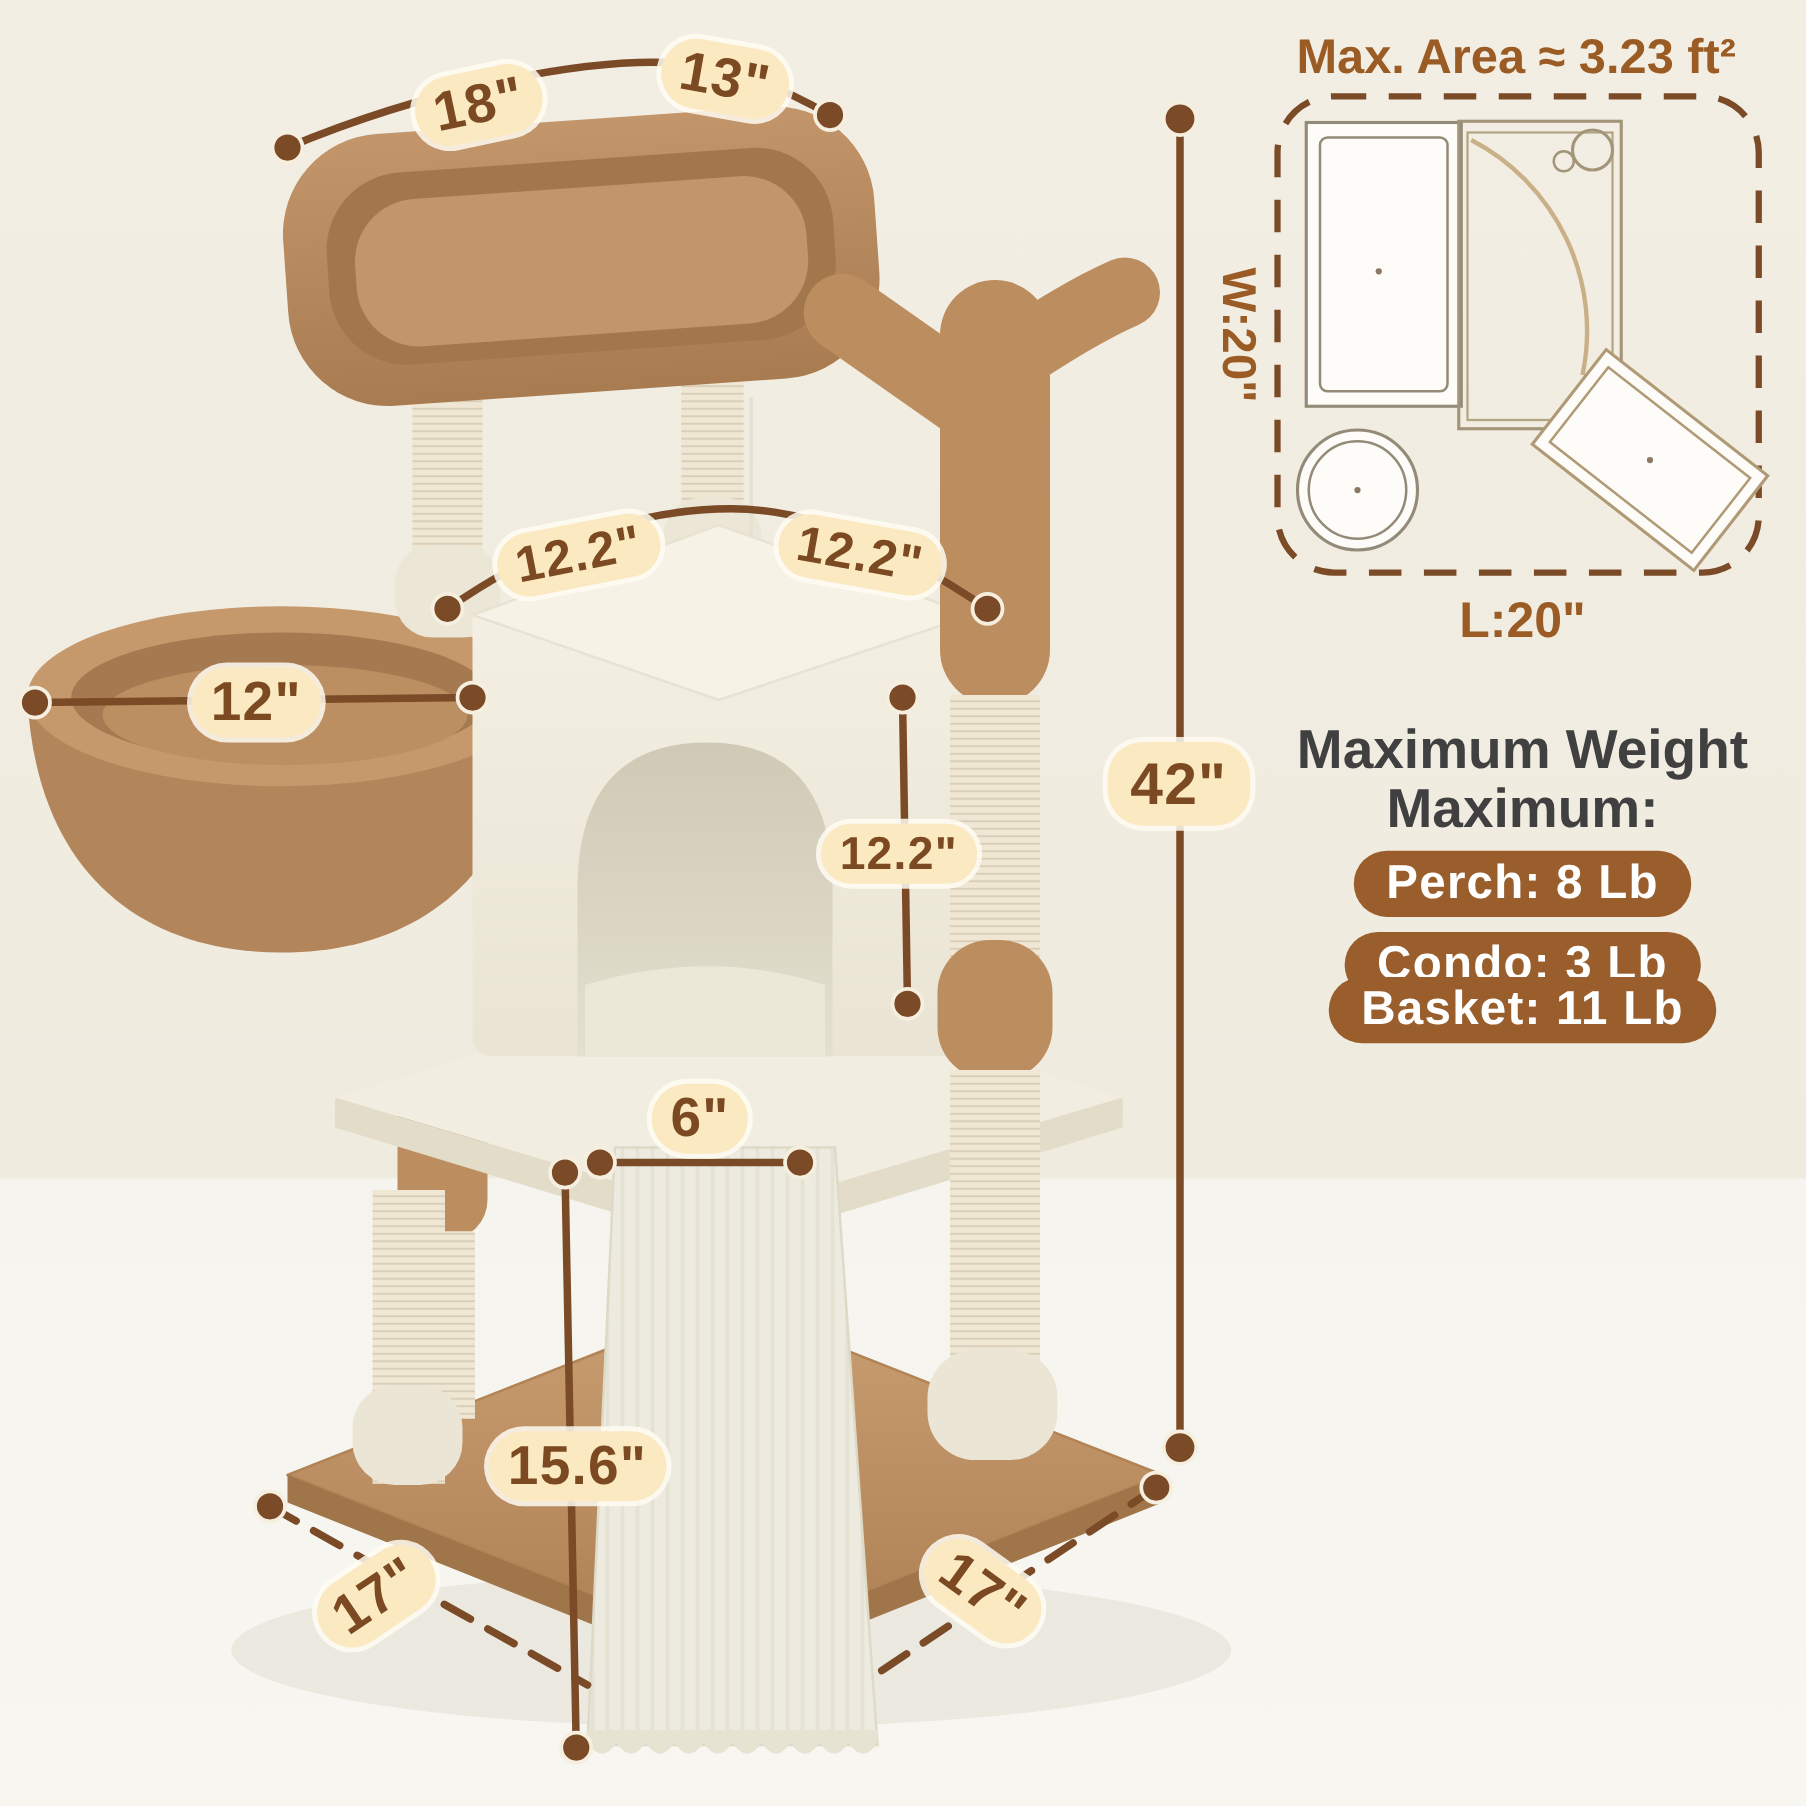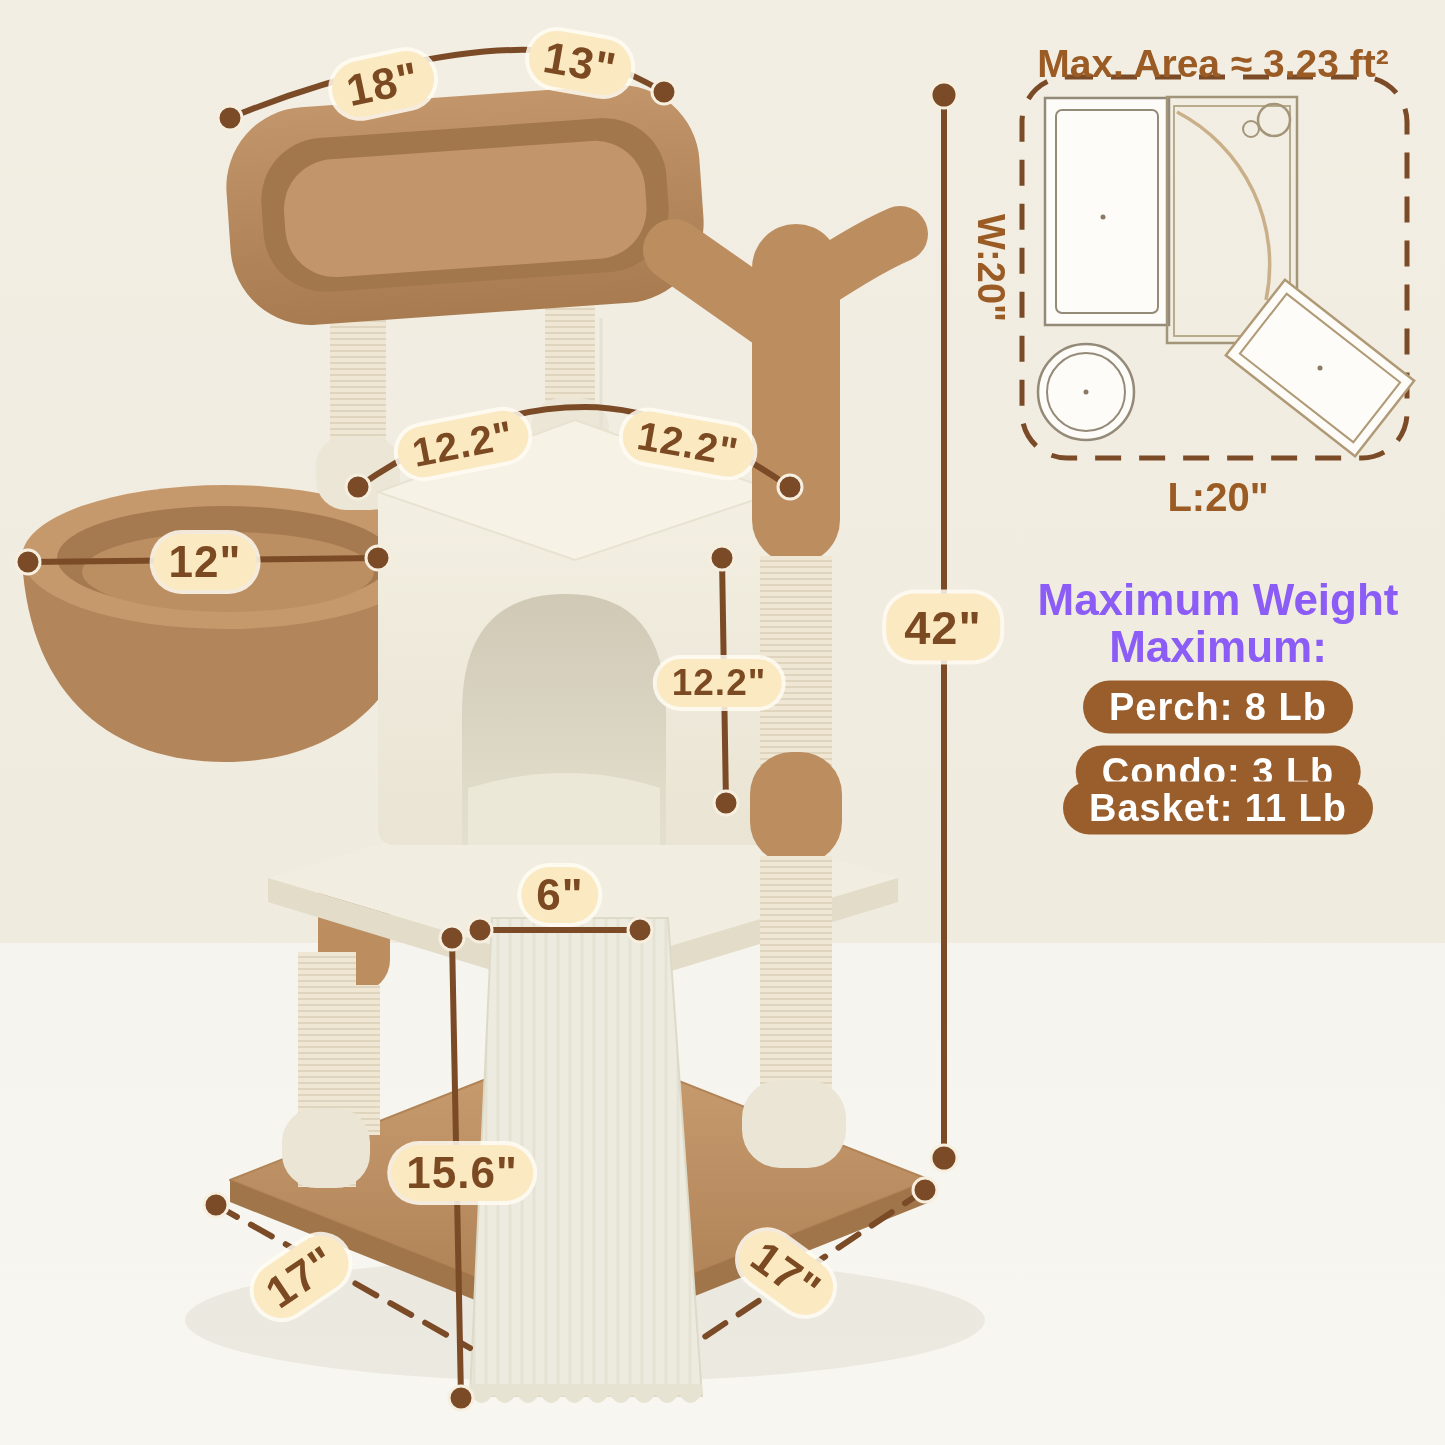--- a/index.html
+++ b/index.html
@@ -15,21 +15,21 @@
         padding:3px 15px;border-radius:28px;white-space:nowrap;
         box-shadow:0 0 0 4px rgba(255,252,242,0.85);
         font-size:40px;letter-spacing:1px;z-index:5;}
   .fp-title{position:absolute;transform:translate(-50%,-50%);
         color:#9a5b24;font-weight:bold;font-size:39px;white-space:nowrap;z-index:4;}
   .fp-w{position:absolute;transform:translate(-50%,-50%) rotate(90deg);
         color:#9a5b24;font-weight:bold;font-size:38px;white-space:nowrap;z-index:4;}
   .fp-l{position:absolute;transform:translate(-50%,-50%);
         color:#9a5b24;font-weight:bold;font-size:40px;white-space:nowrap;z-index:4;}
   .wc-heading{position:absolute;transform:translate(-50%,-50%);text-align:center;
-        color:#8b5cf6;font-weight:bold;font-size:44px;line-height:1.06;
+        color:#404040;font-weight:bold;font-size:44px;line-height:1.06;
         white-space:nowrap;z-index:4;}
   .badge{position:absolute;transform:translate(-50%,-50%);
         background:#9a5e2c;color:#ffffff;font-weight:bold;font-size:38px;
         padding:5px 26px;border-radius:999px;white-space:nowrap;z-index:4;
         letter-spacing:1px;}
 </style>
 </head>
 <body>
 
 <div class="stage">
@@ -194,21 +194,21 @@
   <div class="pill" style="left:463px;top:444px;--rot:-11deg">12.2"</div>
   <div class="pill" style="left:688px;top:444px;--rot:10deg">12.2"</div>
   <div class="pill" style="left:205px;top:562px;font-size:44px">12"</div>
   <div class="pill" style="left:719px;top:683px;font-size:37px">12.2"</div>
   <div class="pill" style="left:943px;top:627px;font-size:47px;padding:6px 18px">42"</div>
   <div class="pill" style="left:560px;top:895px;font-size:44px">6"</div>
   <div class="pill" style="left:462px;top:1173px;font-size:44px">15.6"</div>
   <div class="pill" style="left:301px;top:1277px;--rot:-34deg;font-size:44px">17"</div>
   <div class="pill" style="left:786px;top:1273px;--rot:36deg;font-size:44px">17"</div>
 
-  <div class="fp-title" style="left:1213px;top:64px">Max. Area ≈ 3.23 ft²</div>
+  <div class="fp-title" style="left:1213px;top:46px">Max. Area ≈ 3.23 ft²</div>
   <div class="fp-w" style="left:990px;top:268px">W:20"</div>
   <div class="fp-l" style="left:1218px;top:497px">L:20"</div>
 
   <div class="wc-heading" style="left:1218px;top:624px">
     <div>Maximum Weight</div>
     <div>Maximum:</div>
   </div>
   <div class="badge" style="left:1218px;top:707px">Perch: 8 Lb</div>
   <div class="badge" style="left:1218px;top:772px">Condo: 3 Lb</div>
   <div class="badge" style="left:1218px;top:808px">Basket: 11 Lb</div>

